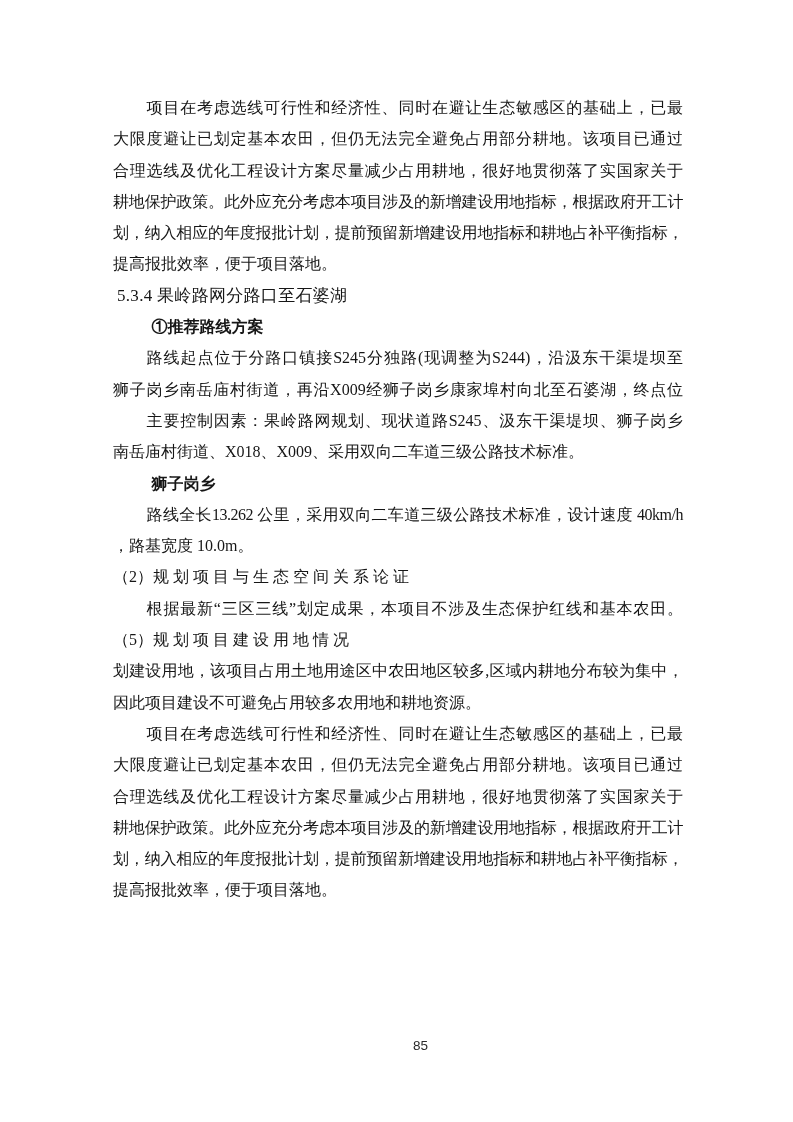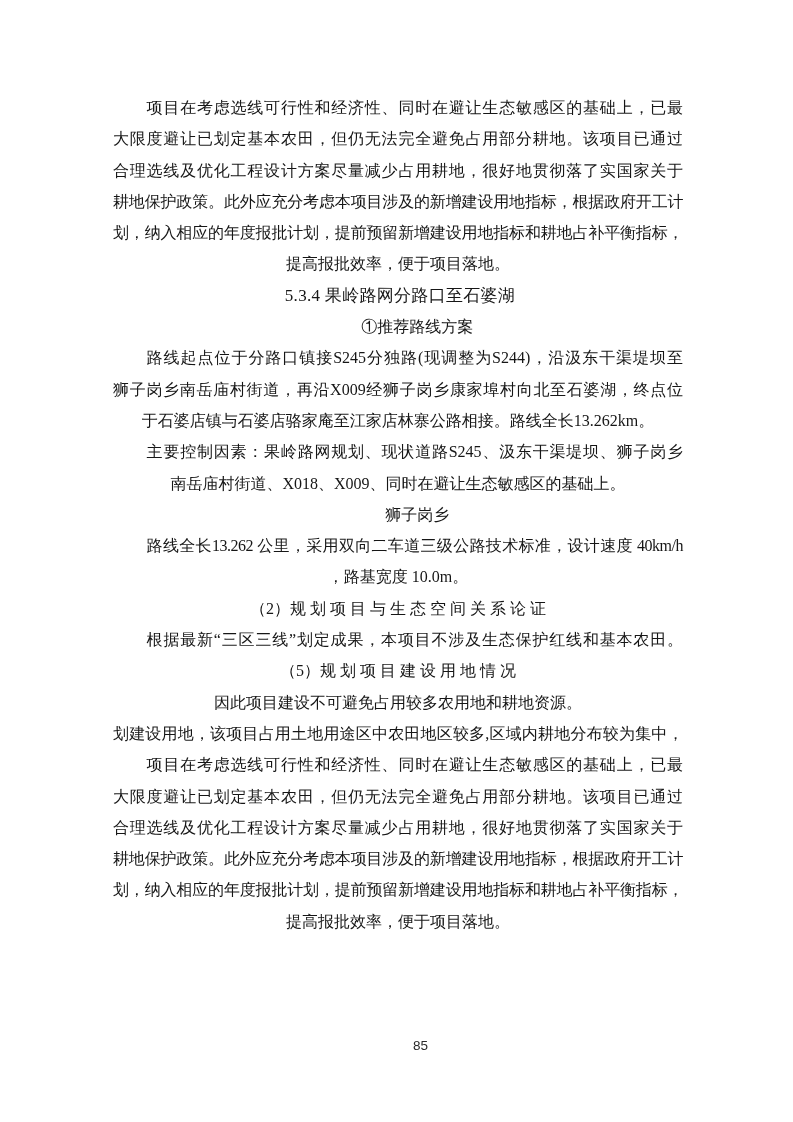--- a/index.html
+++ b/index.html
@@ -13,26 +13,26 @@
   }
   .content{
     position:absolute;
     left:113px;top:92px;
     width:570px;
   }
   .line{
     font-size:16px;
     line-height:31.3px;
     height:31.3px;
-    text-align:center;
+    text-align:left;
     white-space:normal;
   }
   .j{text-align:justify;text-align-last:justify;}
   .ind{text-indent:2.1em;}
-  .ind2{text-indent:2.4em;}
+  .ind2{text-indent:2.4em;font-weight:bold;}
   .t1{letter-spacing:-0.5px;}
   .t2{letter-spacing:-1.2px;}
   .hd{
     font-weight:normal;
     font-size:17px;
     padding-left:4px;
     letter-spacing:0.3px;
   }
   .pageno{
     position:absolute;
@@ -54,31 +54,30 @@
     <div class="line j">合理选线及优化工程设计方案尽量减少占用耕地，很好地贯彻落了实国家关于</div>
     <div class="line j t1">耕地保护政策。此外应充分考虑本项目涉及的新增建设用地指标，根据政府开工计</div>
     <div class="line j t1">划，纳入相应的年度报批计划，提前预留新增建设用地指标和耕地占补平衡指标，</div>
     <div class="line">提高报批效率，便于项目落地。</div>
 
     <div class="line hd">5.3.4 果岭路网分路口至石婆湖</div>
 
     <div class="line ind2">①推荐路线方案</div>
     <div class="line j ind">路线起点位于分路口镇接S245分独路(现调整为S244)，沿汲东干渠堤坝至</div>
     <div class="line j">狮子岗乡南岳庙村街道，再沿X009经狮子岗乡康家埠村向北至石婆湖，终点位</div>
-    <div class="line">于石婆店镇与石婆店骆家庵至江家店林寨公路相接。路线全长13.262km。</div>
     <div class="line j ind">主要控制因素：果岭路网规划、现状道路S245、汲东干渠堤坝、狮子岗乡</div>
-    <div class="line">南岳庙村街道、X018、X009、同时在避让生态敏感区的基础上。</div>
+    <div class="line">南岳庙村街道、X018、X009、采用双向二车道三级公路技术标准。</div>
     <div class="line ind2">狮子岗乡</div>
     <div class="line j ind t1">路线全长13.262 公里，采用双向二车道三级公路技术标准，设计速度 40km/h</div>
     <div class="line">，路基宽度 10.0m。</div>
     <div class="line">（2）规 划 项 目 与 生 态 空 间 关 系 论 证</div>
     <div class="line j ind">根据最新“三区三线”划定成果，本项目不涉及生态保护红线和基本农田。</div>
     <div class="line">（5）规 划 项 目 建 设 用 地 情 况</div>
+    <div class="line j t1">划建设用地，该项目占用土地用途区中农田地区较多,区域内耕地分布较为集中，</div>
     <div class="line">因此项目建设不可避免占用较多农用地和耕地资源。</div>
-    <div class="line j t1">划建设用地，该项目占用土地用途区中农田地区较多,区域内耕地分布较为集中，</div>
     <div class="line j ind">项目在考虑选线可行性和经济性、同时在避让生态敏感区的基础上，已最</div>
     <div class="line j">大限度避让已划定基本农田，但仍无法完全避免占用部分耕地。该项目已通过</div>
     <div class="line j">合理选线及优化工程设计方案尽量减少占用耕地，很好地贯彻落了实国家关于</div>
     <div class="line j t1">耕地保护政策。此外应充分考虑本项目涉及的新增建设用地指标，根据政府开工计</div>
     <div class="line j t1">划，纳入相应的年度报批计划，提前预留新增建设用地指标和耕地占补平衡指标，</div>
     <div class="line">提高报批效率，便于项目落地。</div>
   </div>
 
   <div class="pageno">85</div>
 </div>

